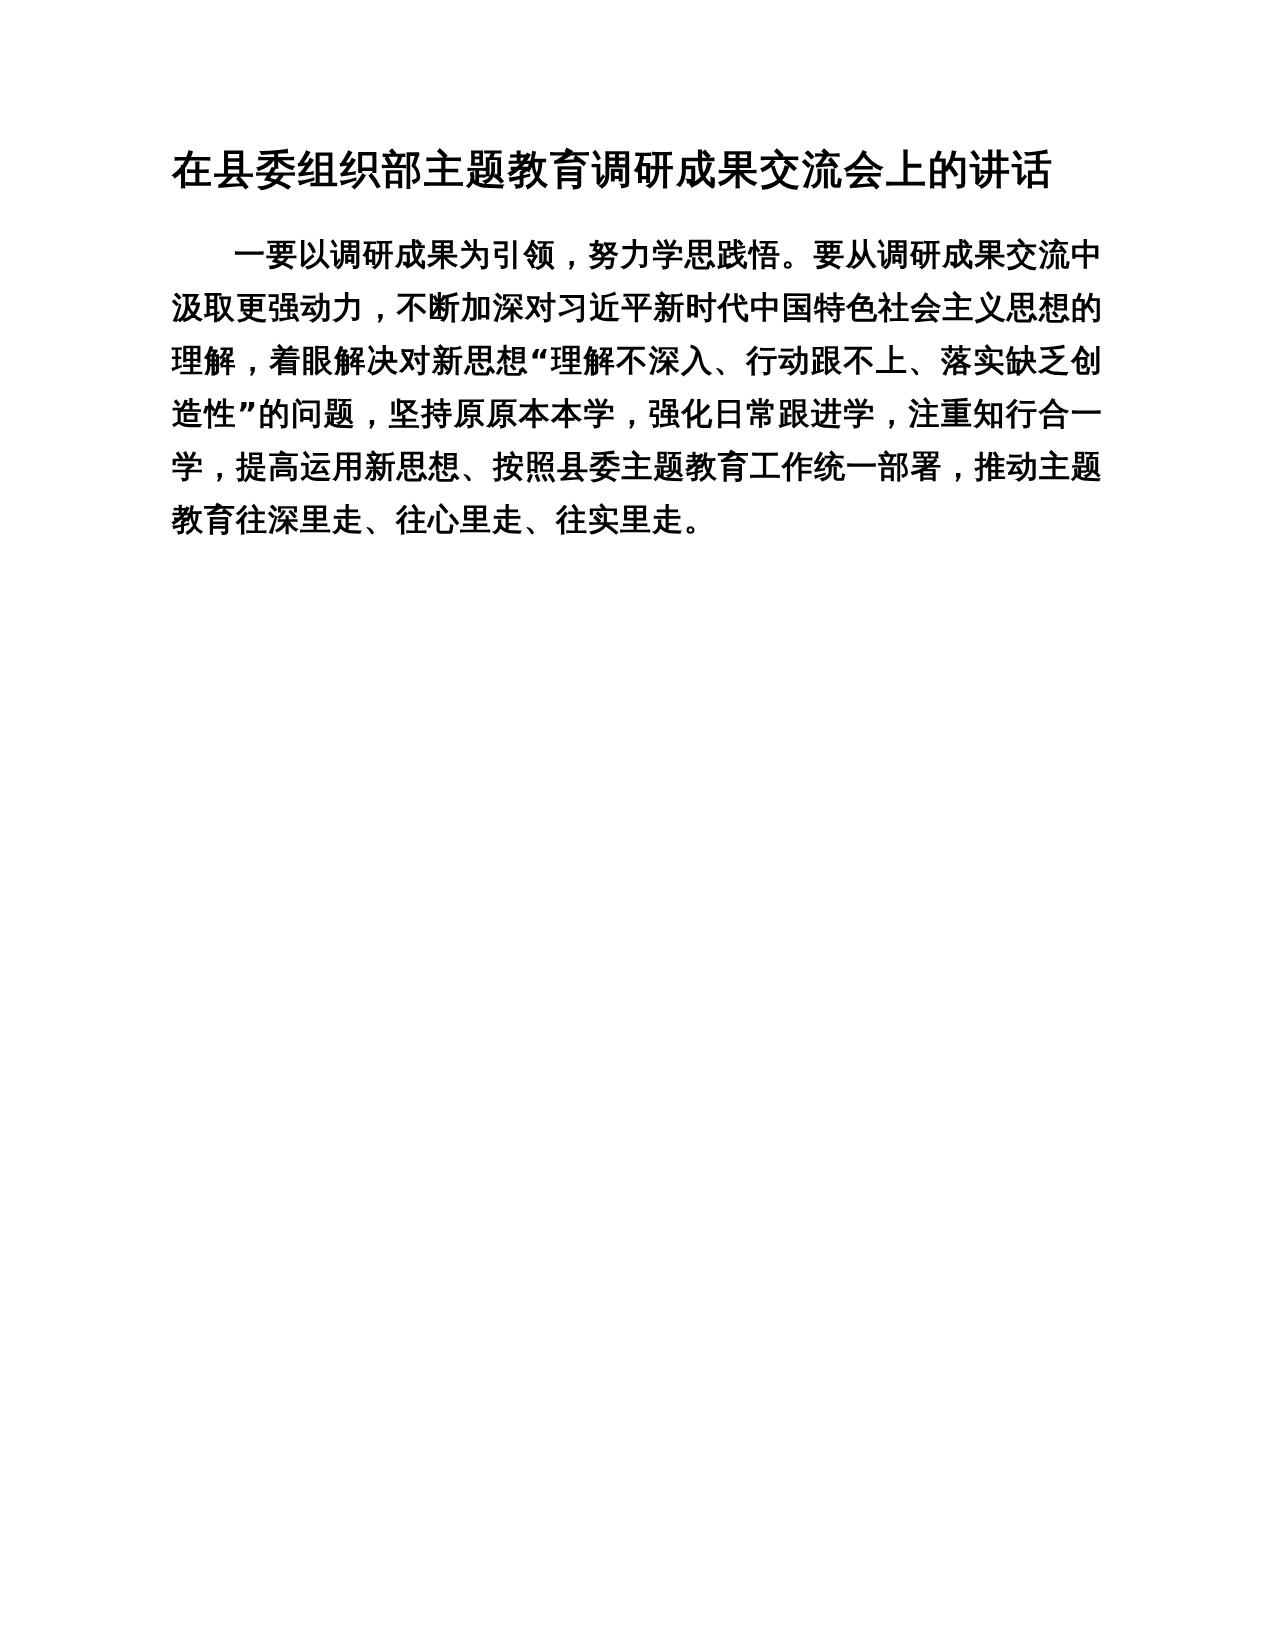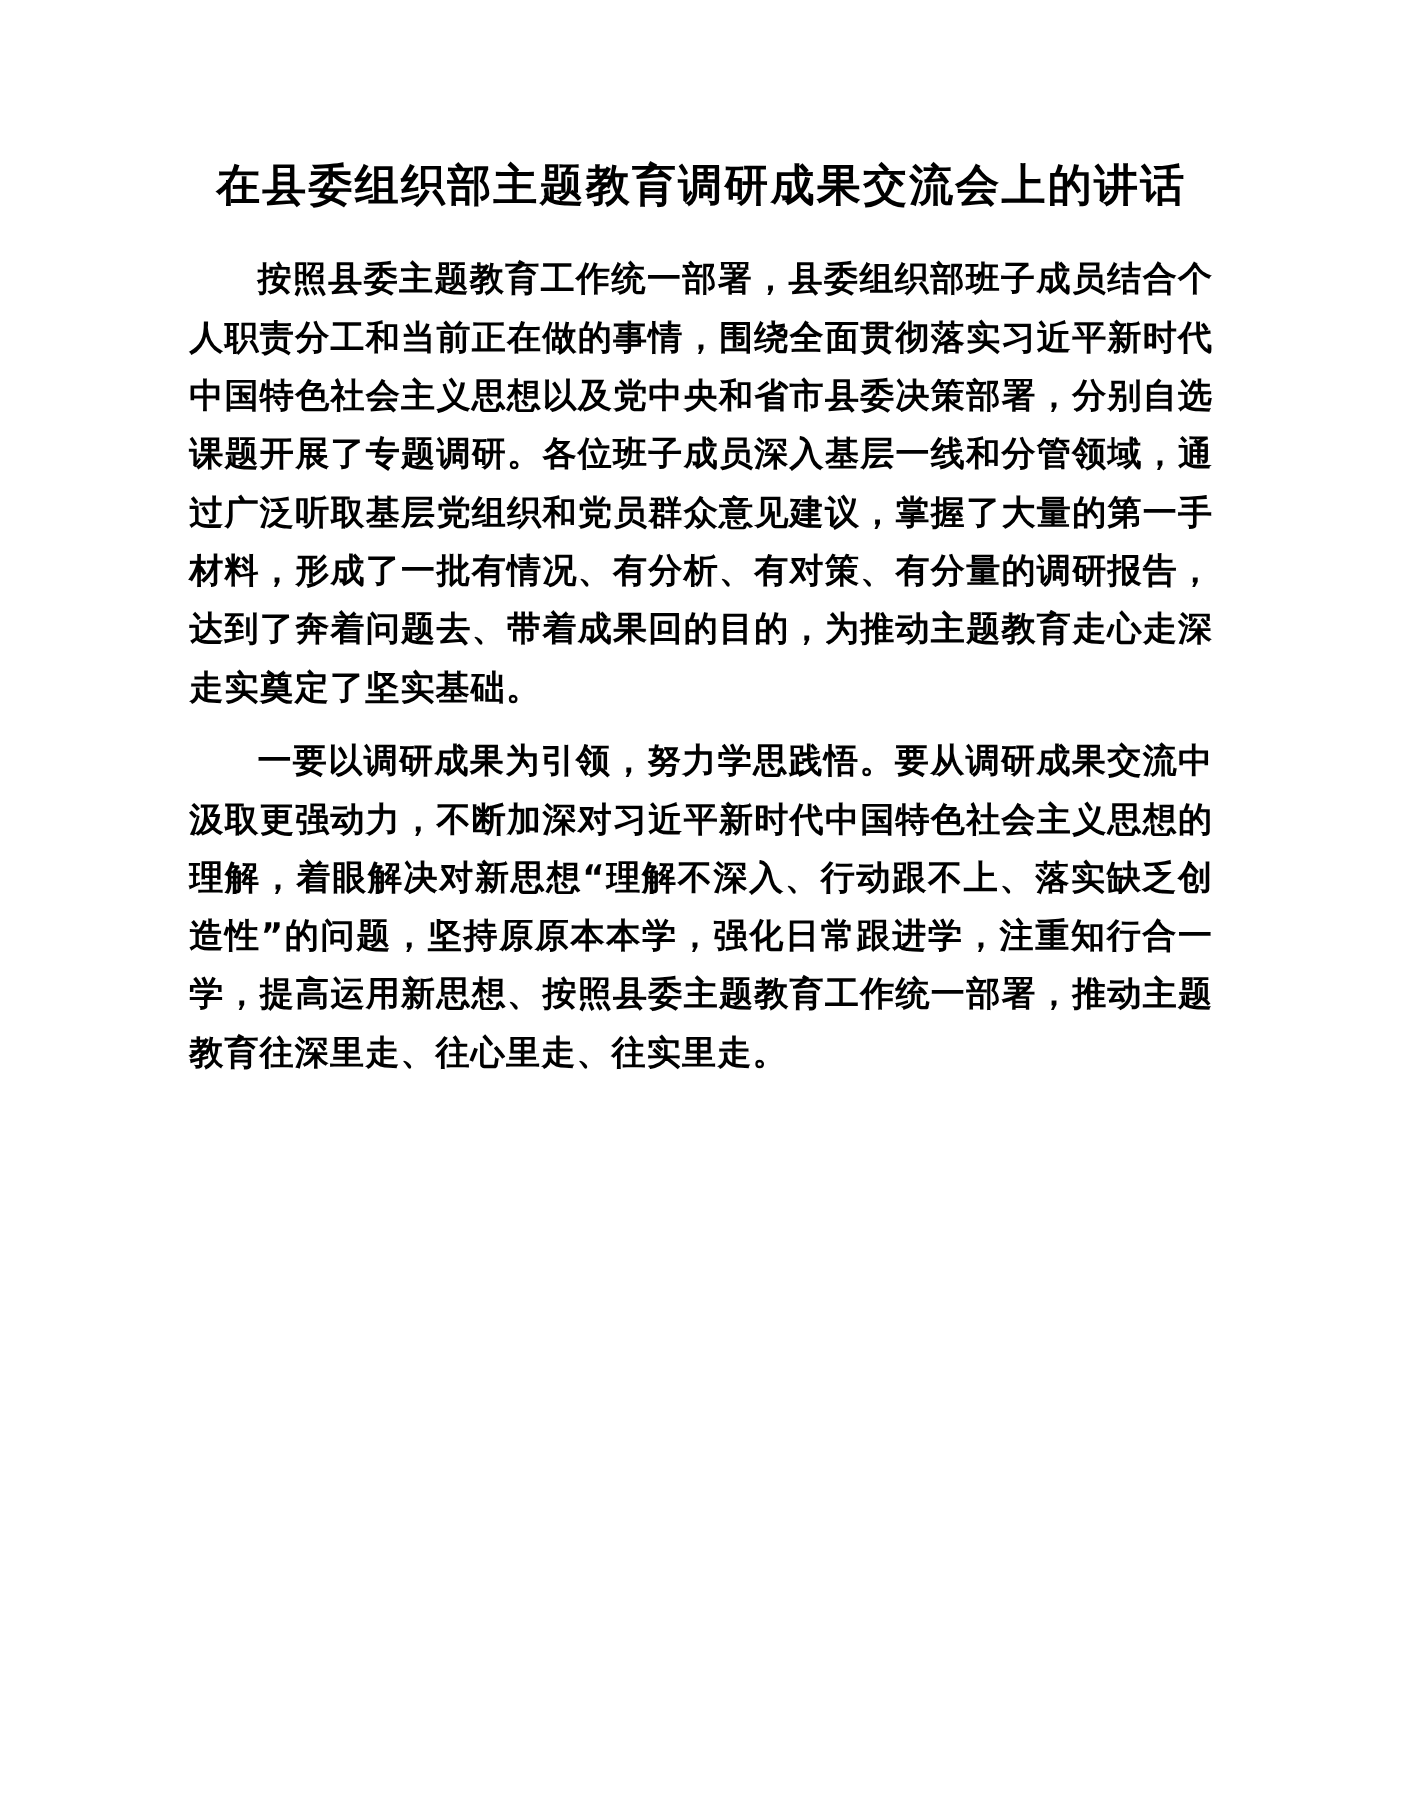--- a/index.html
+++ b/index.html
@@ -13,21 +13,20 @@
     margin: 0 auto;
     background: #ffffff;
     padding: 138px 172px 0 172px;
     overflow: hidden;
     color: #000000;
   }
   .doc-title {
     font-size: 40px;
     line-height: 62px;
     font-weight: 700;
-    text-align: center;
     color: #000000;
     letter-spacing: 2px;
     margin-bottom: 28px;
   }
   .doc-body p {
     font-size: 31px;
     line-height: 53px;
     font-weight: 600;
     text-align: justify;
     text-justify: inter-ideograph;
@@ -37,16 +36,15 @@
     letter-spacing: 1px;
     word-break: break-all;
   }
 </style>
 </head>
 <body>
 
 <div class="page">
   <h1 class="doc-title">在县委组织部主题教育调研成果交流会上的讲话</h1>
   <div class="doc-body">
-    <p>按照县委主题教育工作统一部署，县委组织部班子成员结合个人职责分工和当前正在做的事情，围绕全面贯彻落实习近平新时代中国特色社会主义思想以及党中央和省市县委决策部署，分别自选课题开展了专题调研。各位班子成员深入基层一线和分管领域，通过广泛听取基层党组织和党员群众意见建议，掌握了大量的第一手材料，形成了一批有情况、有分析、有对策、有分量的调研报告，达到了奔着问题去、带着成果回的目的，为推动主题教育走心走深走实奠定了坚实基础。</p>
     <p>一要以调研成果为引领，努力学思践悟。要从调研成果交流中汲取更强动力，不断加深对习近平新时代中国特色社会主义思想的理解，着眼解决对新思想“理解不深入、行动跟不上、落实缺乏创造性”的问题，坚持原原本本学，强化日常跟进学，注重知行合一学，提高运用新思想、按照县委主题教育工作统一部署，推动主题教育往深里走、往心里走、往实里走。</p>
   </div>
 </div>
 
 </body></html>

